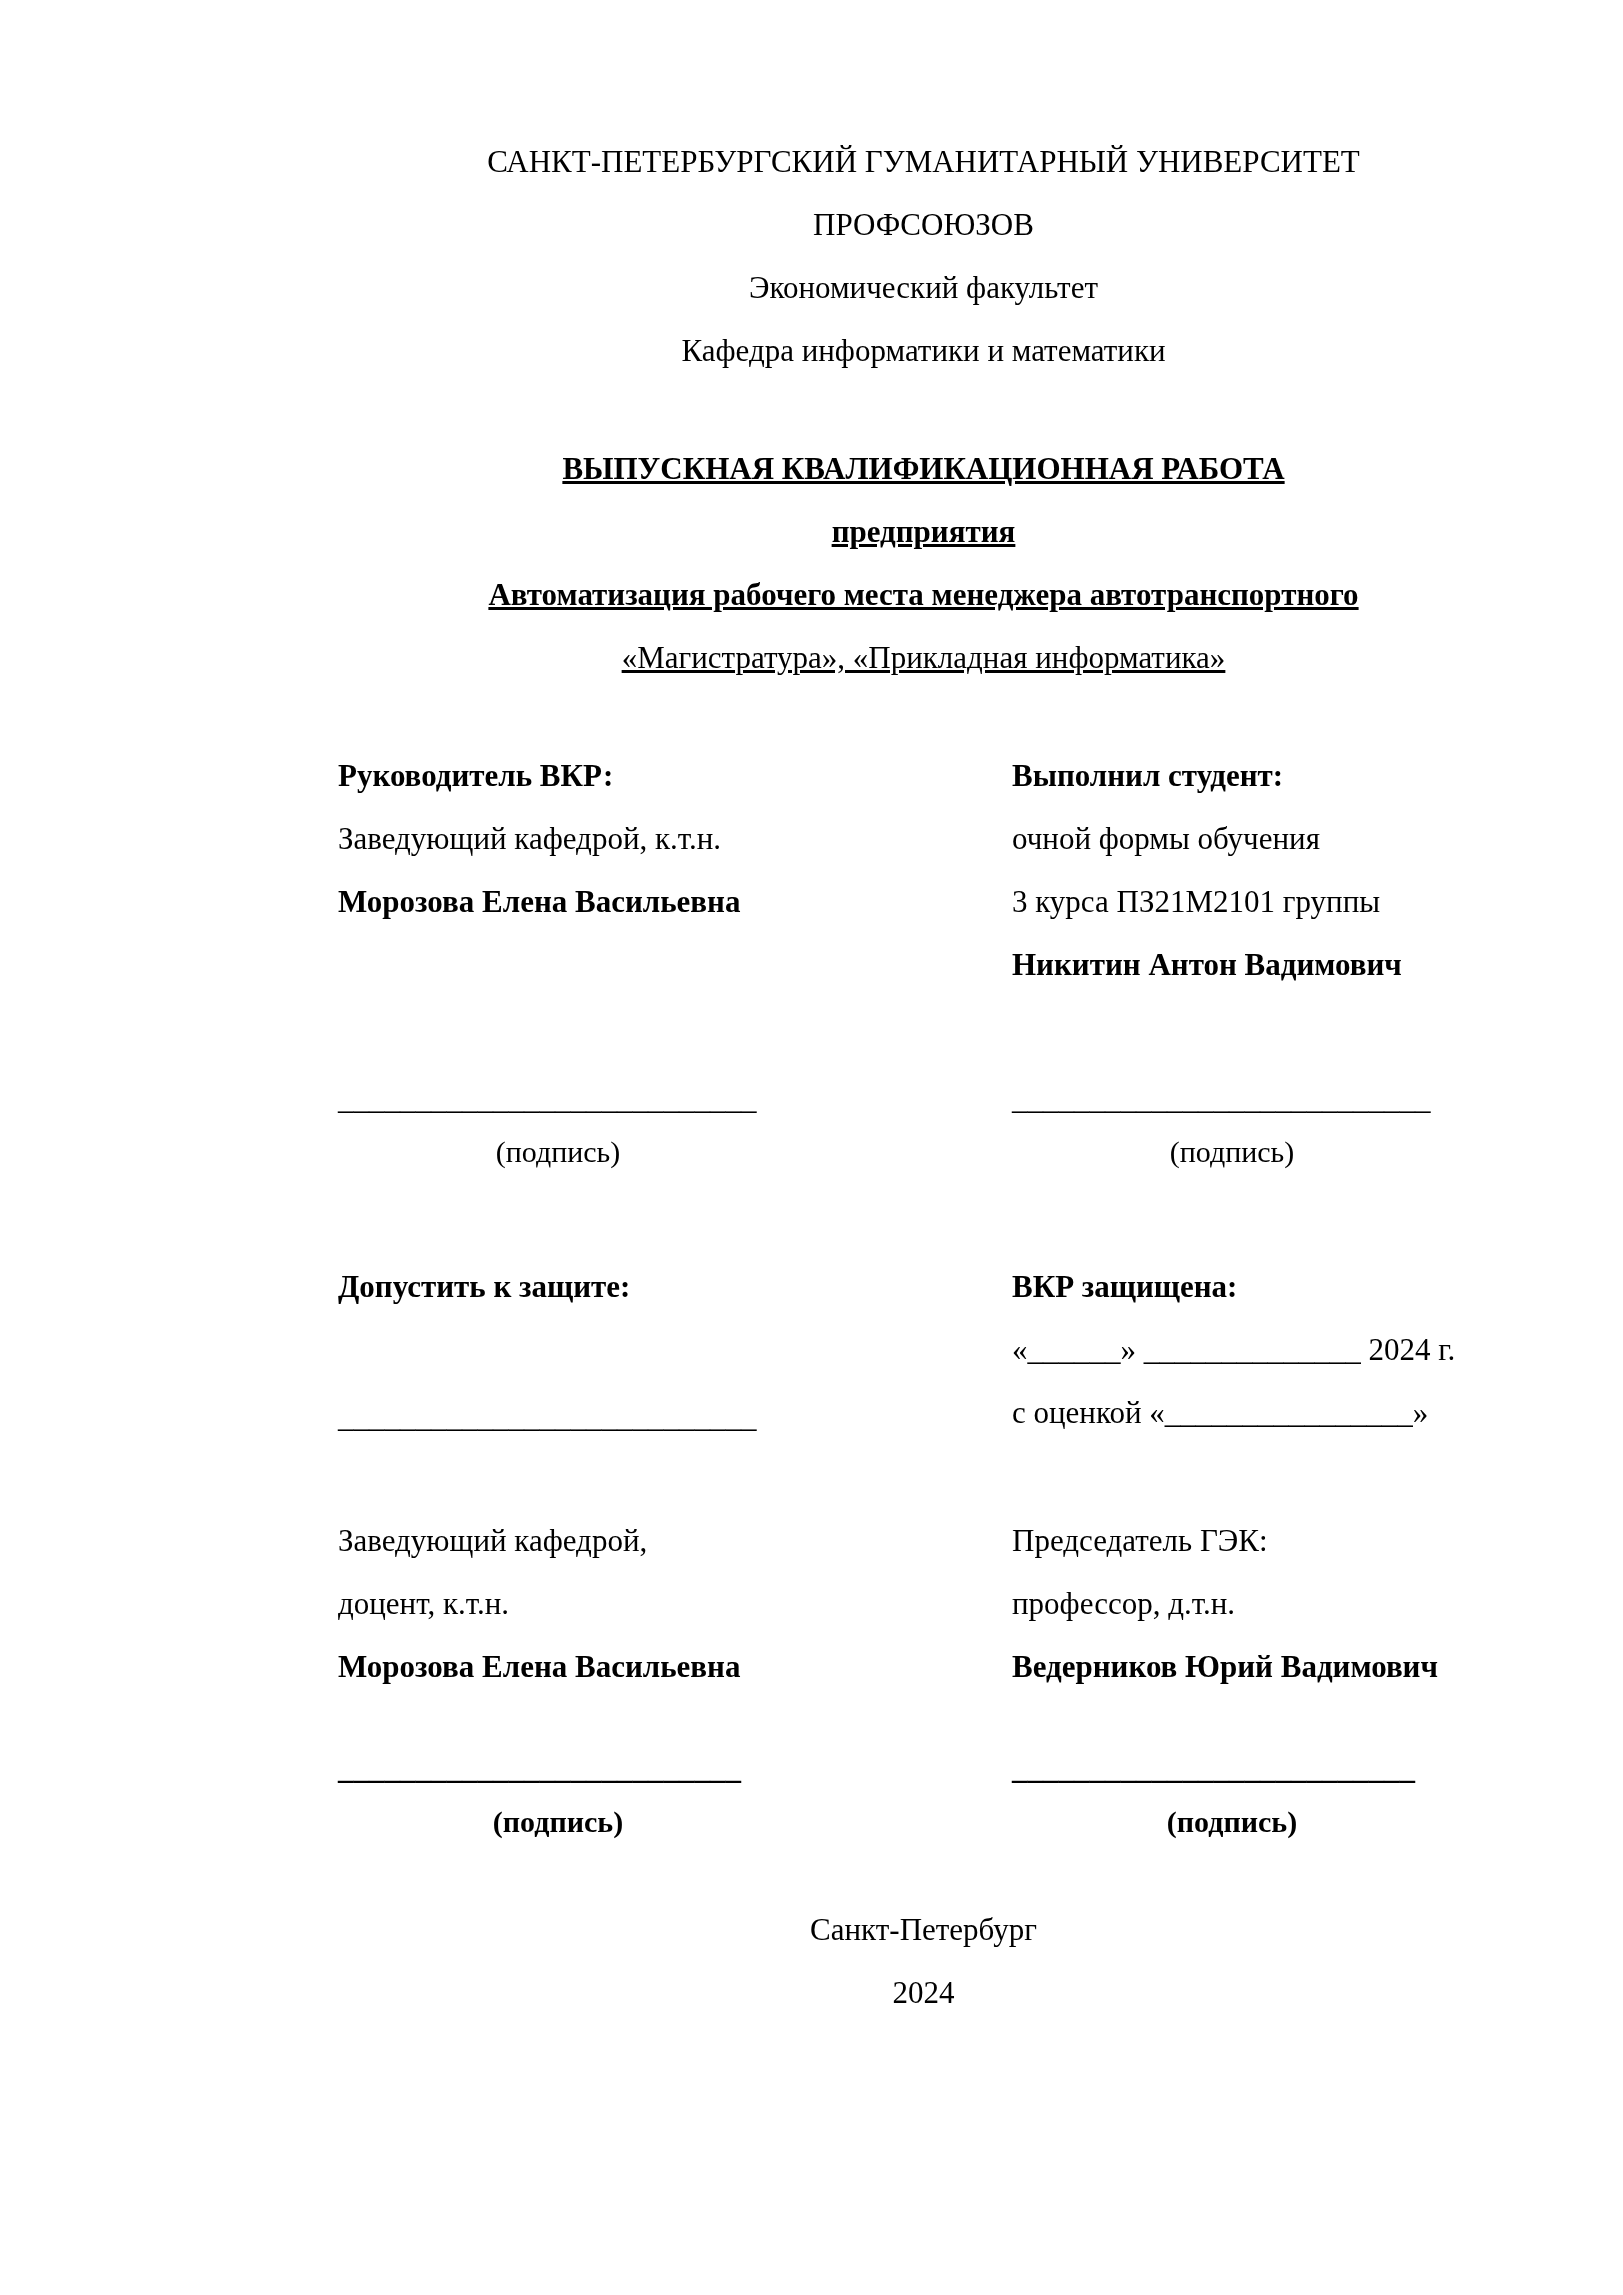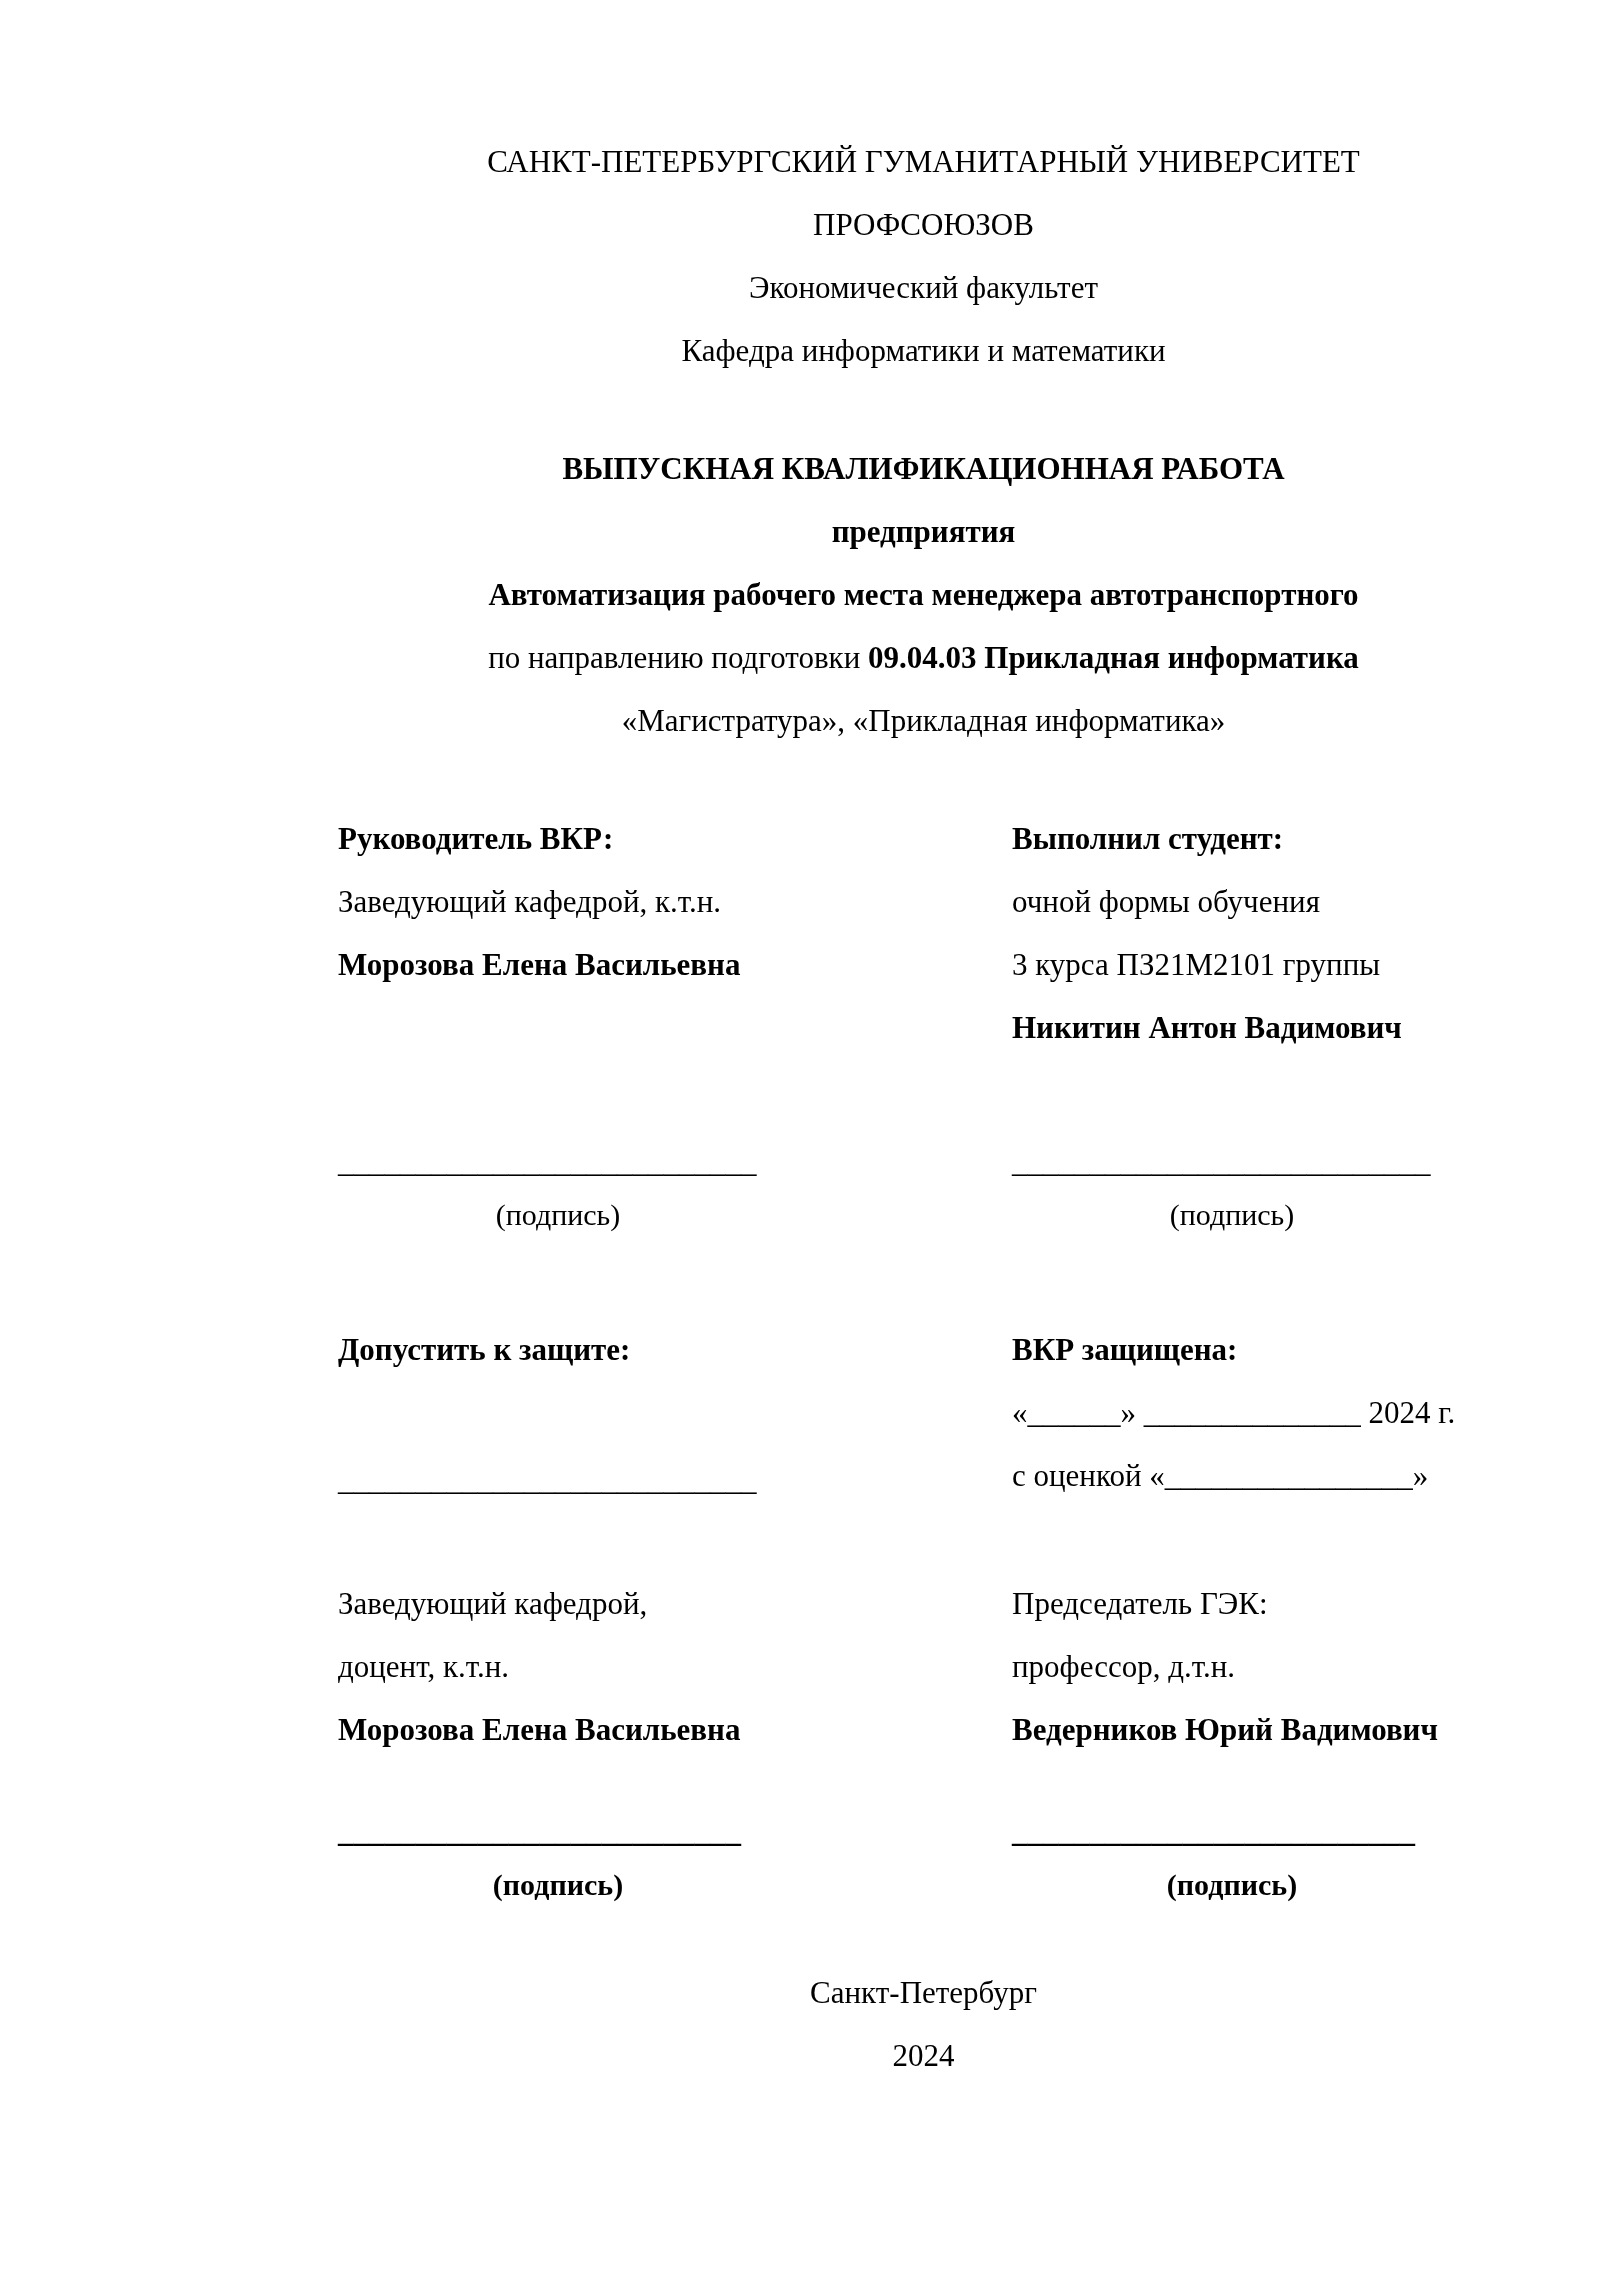--- a/index.html
+++ b/index.html
@@ -21,21 +21,21 @@
     position: absolute;
     left: 338px;
     right: 114px;
     top: 130px;
   }
   p { margin: 0; line-height: 63px; }
   .center { text-align: center; }
   .bold { font-weight: bold; }
 
   .doc-header { }
-  .title-block { margin-top: 55px; }
+  .title-block { margin-top: 55px; text-decoration: underline; }
 
   .two-col {
     display: grid;
     grid-template-columns: 674px auto;
     align-items: start;
   }
   .info-section { margin-top: 55px; }
 
   .sig-row { margin-top: 71px; }
   .sig-block { width: 440px; }
@@ -68,21 +68,20 @@
       <p class="center">САНКТ-ПЕТЕРБУРГСКИЙ ГУМАНИТАРНЫЙ УНИВЕРСИТЕТ</p>
       <p class="center">ПРОФСОЮЗОВ</p>
       <p class="center">Экономический факультет</p>
       <p class="center">Кафедра информатики и математики</p>
     </div>
 
     <div class="title-block">
       <p class="center bold">ВЫПУСКНАЯ КВАЛИФИКАЦИОННАЯ РАБОТА</p>
       <p class="center bold">предприятия</p>
       <p class="center bold">Автоматизация рабочего места менеджера автотранспортного</p>
-      <p class="center"><span>по направлению подготовки </span><span class="bold">09.04.03 Прикладная информатика</span></p>
       <p class="center">«Магистратура», «Прикладная информатика»</p>
     </div>
 
     <div class="two-col info-section">
       <div>
         <p class="bold">Руководитель ВКР:</p>
         <p>Заведующий кафедрой, к.т.н.</p>
         <p class="bold">Морозова Елена Васильевна</p>
       </div>
       <div>

